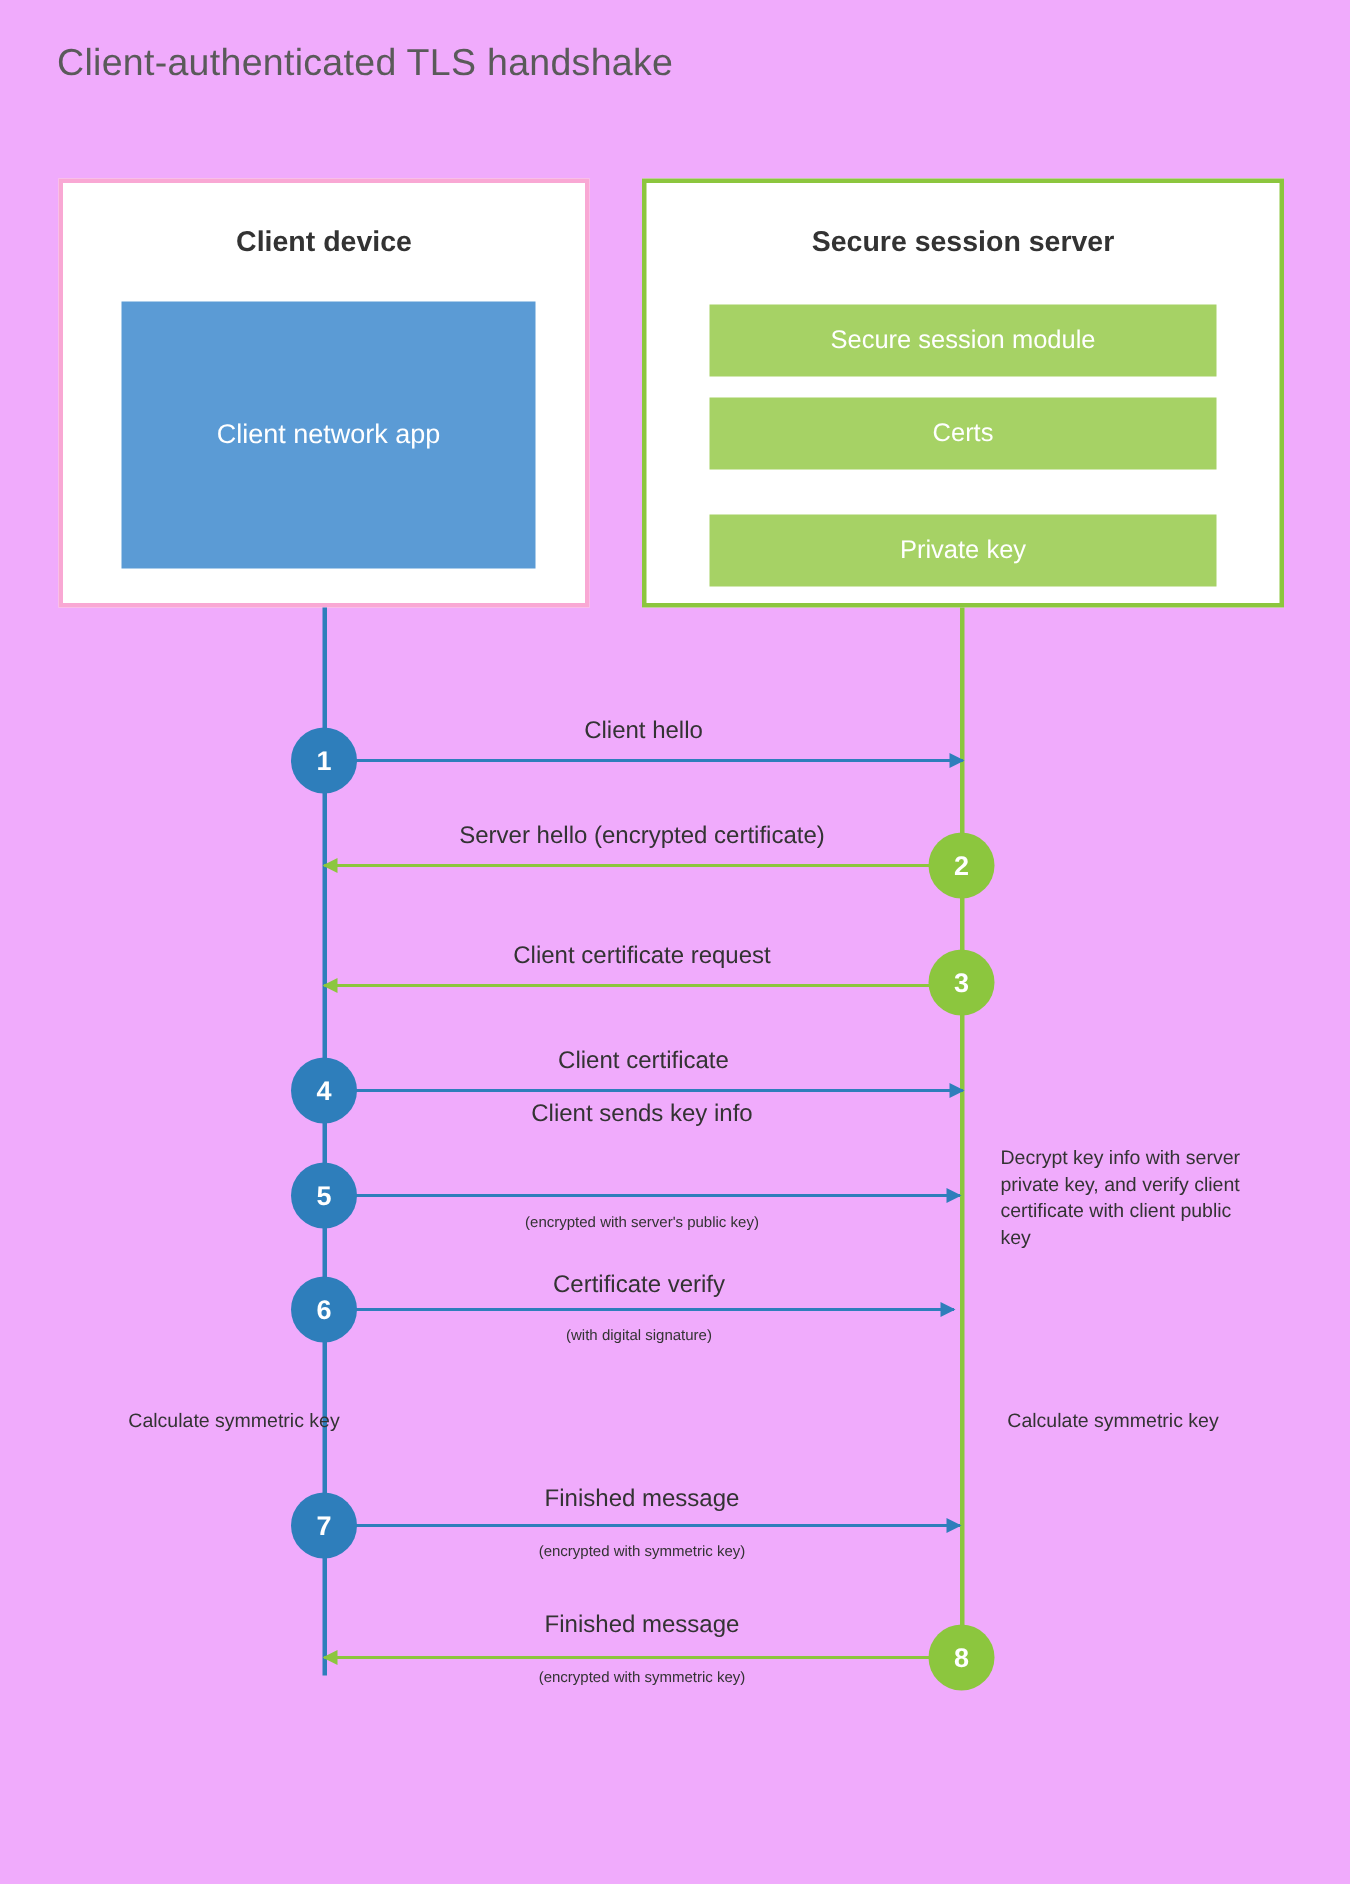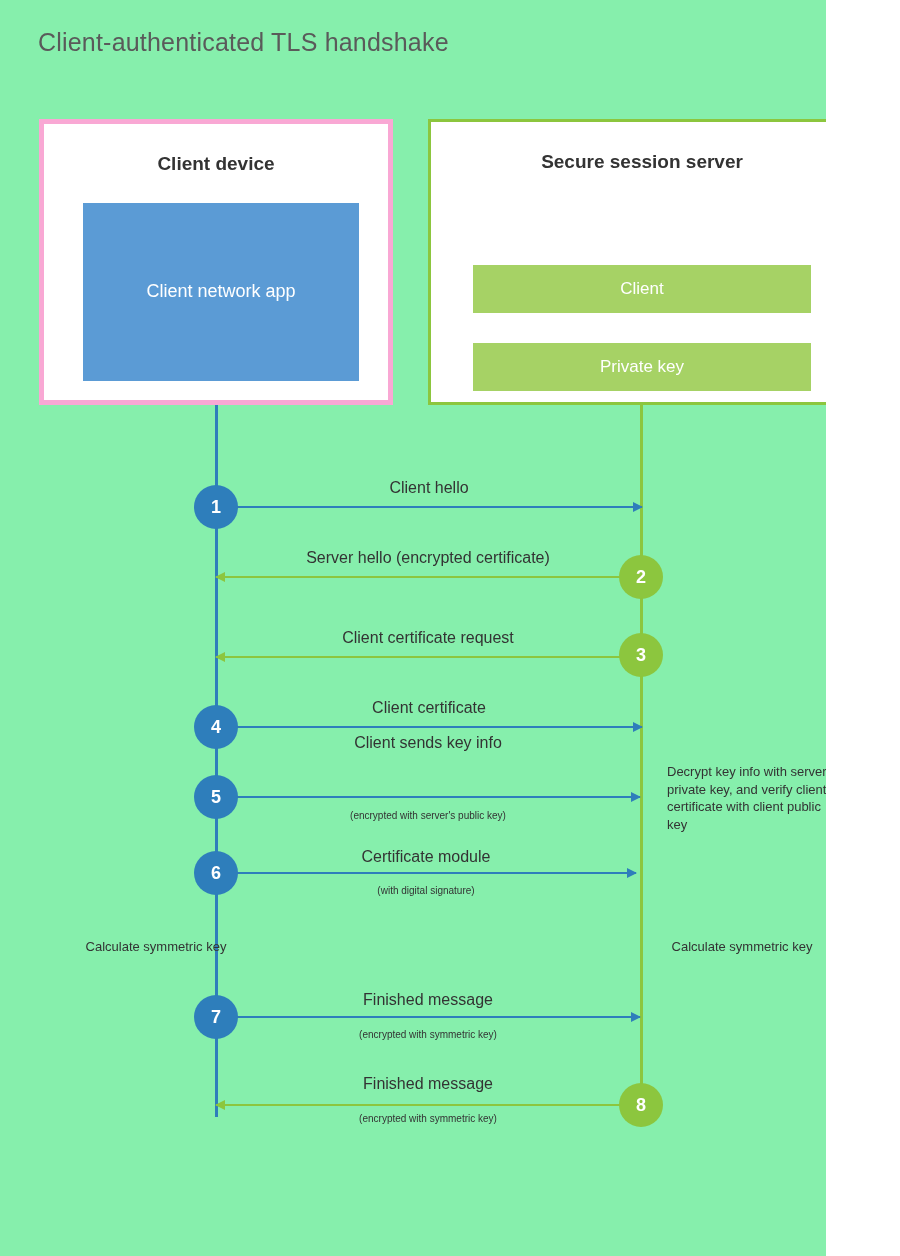--- a/index.html
+++ b/index.html
@@ -6,24 +6,24 @@
     margin: 0;
     padding: 0;
     background: #ffffff;
   }
   body {
     font-family: "Liberation Sans", sans-serif;
     color: #333333;
   }
   #page {
     position: relative;
-    width: 826px;
+    width: 900px;
     height: 1256px;
     overflow: hidden;
-    background: #86efac;
+    background: #f0abfc;
   }
   #page-title {
     position: absolute;
     left: 38px;
     top: 28px;
     font-size: 25px;
     font-weight: 400;
     color: #5a5a5a;
     letter-spacing: 0.2px;
   }
@@ -32,21 +32,21 @@
   .entity-box {
     position: absolute;
     background: #ffffff;
     box-sizing: border-box;
   }
   #client-box {
     left: 39px;
     top: 119px;
     width: 354px;
     height: 286px;
-    border: 5px solid #f9a8d4;
+    border: 3px solid #f9a8d4;
   }
   #server-box {
     left: 428px;
     top: 119px;
     width: 428px;
     height: 286px;
     border: 3px solid #8cc63e;
   }
   .entity-title {
     position: absolute;
@@ -182,21 +182,22 @@
 
   <div id="page-title">Client-authenticated TLS handshake</div>
 
   <div class="entity-box" id="client-box">
     <div class="entity-title">Client device</div>
     <div id="client-app-block">Client network app</div>
   </div>
 
   <div class="entity-box" id="server-box">
     <div class="entity-title">Secure session server</div>
-    <div class="server-block" id="server-block-1">Client</div>
+    <div class="server-block" id="server-block-0">Secure session module</div>
+    <div class="server-block" id="server-block-1">Certs</div>
     <div class="server-block" id="server-block-2">Private key</div>
   </div>
 
   <div class="lifeline" id="client-lifeline"></div>
   <div class="lifeline" id="server-lifeline"></div>
 
   <div class="arrow to-server" style="left:216px; top:506px; width:426px;">
       <span class="head"></span>
     </div>
   <div class="msg-label" style="left:216px; top:479px; width:426px;">Client hello</div>
@@ -223,21 +224,21 @@
   <div class="arrow to-server" style="left:216px; top:796px; width:424px;">
       <span class="head"></span>
     </div>
   <div class="msg-label" style="left:216px; top:734px; width:424px;">Client sends key info</div>
   <div class="msg-sub" style="left:216px; top:810px; width:424px;">(encrypted with server's public key)</div>
   <div class="step-circle client" style="left:194px; top:775px;">5</div>
 
   <div class="arrow to-server" style="left:216px; top:872px; width:420px;">
       <span class="head"></span>
     </div>
-  <div class="msg-label" style="left:216px; top:848px; width:420px;">Certificate module</div>
+  <div class="msg-label" style="left:216px; top:848px; width:420px;">Certificate verify</div>
   <div class="msg-sub" style="left:216px; top:885px; width:420px;">(with digital signature)</div>
   <div class="step-circle client" style="left:194px; top:851px;">6</div>
 
   <div class="note" style="left:667px; top:763px; width:165px;">Decrypt key info with server private key, and verify client certificate with client public key</div>
   <div class="note center" style="left:76px; top:938px; width:160px;">Calculate symmetric key</div>
   <div class="note center" style="left:667px; top:938px; width:150px;">Calculate symmetric key</div>
 
   <div class="arrow to-server" style="left:216px; top:1016px; width:424px;">
       <span class="head"></span>
     </div>

